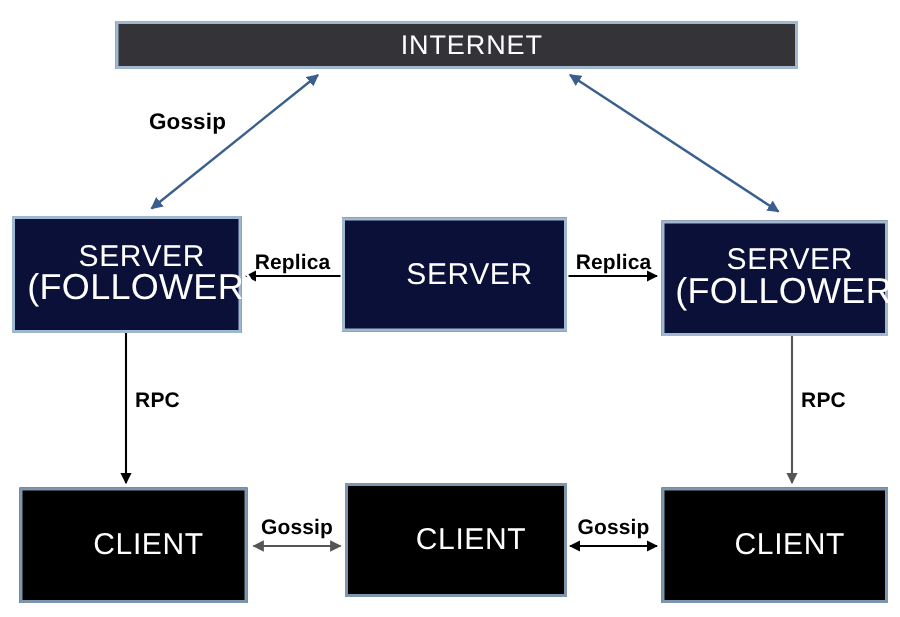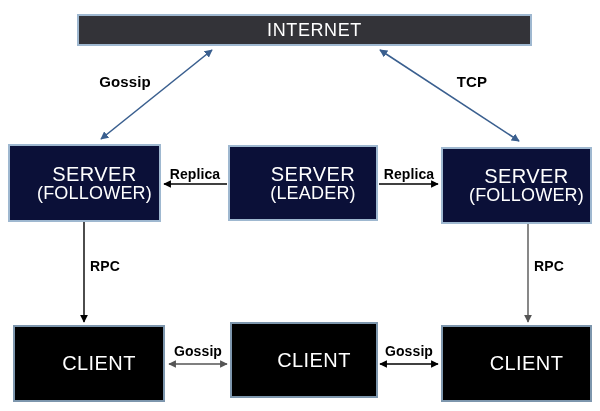--- a/index.html
+++ b/index.html
@@ -47,21 +47,21 @@
   }
   .node-client {
     background: #000000;
     border: 2px solid #7d96ad;
   }
   .node-title {
     font-size: 20px;
     letter-spacing: 0.4px;
   }
   .node-sub {
-    font-size: 18px;
+    font-size: 24px;
     letter-spacing: 0.2px;
     margin-top: -1px;
   }
   .internet-title {
     font-size: 18px;
     letter-spacing: 0.6px;
   }
   .edge-label {
     position: absolute;
     font-size: 14px;
@@ -125,21 +125,20 @@
     <span class="internet-title">INTERNET</span>
   </div>
 
   <div class="node-box node-server" style="left:8px; top:144px; width:153px; height:78px;">
     <span class="node-title">SERVER</span>
     <span class="node-sub">(FOLLOWER)</span>
   </div>
 
   <div class="node-box node-server" style="left:228px; top:145px; width:150px; height:76px;">
     <span class="node-title">SERVER</span>
-    <span class="node-sub">(LEADER)</span>
   </div>
 
   <div class="node-box node-server" style="left:441px; top:147px; width:151px; height:77px;">
     <span class="node-title">SERVER</span>
     <span class="node-sub">(FOLLOWER)</span>
   </div>
 
   <div class="node-box node-client" style="left:13px; top:325px; width:152px; height:77px;">
     <span class="node-title">CLIENT</span>
   </div>
@@ -147,21 +146,20 @@
   <div class="node-box node-client" style="left:230px; top:322px; width:148px; height:76px;">
     <span class="node-title">CLIENT</span>
   </div>
 
   <div class="node-box node-client" style="left:441px; top:325px; width:151px; height:77px;">
     <span class="node-title">CLIENT</span>
   </div>
 
   <div class="edge-label edge-label-big" style="left:85px; top:73px; width:80px;">Gossip</div>
 
-  <div class="edge-label edge-label-big" style="left:432px; top:73px; width:80px;">TCP</div>
 
   <div class="edge-label" style="left:163px; top:166px; width:64px;">Replica</div>
 
   <div class="edge-label" style="left:377px; top:166px; width:64px;">Replica</div>
 
   <div class="edge-label" style="left:85px; top:258px; width:40px;">RPC</div>
 
   <div class="edge-label" style="left:529px; top:258px; width:40px;">RPC</div>
 
   <div class="edge-label" style="left:167px; top:343px; width:62px;">Gossip</div>

